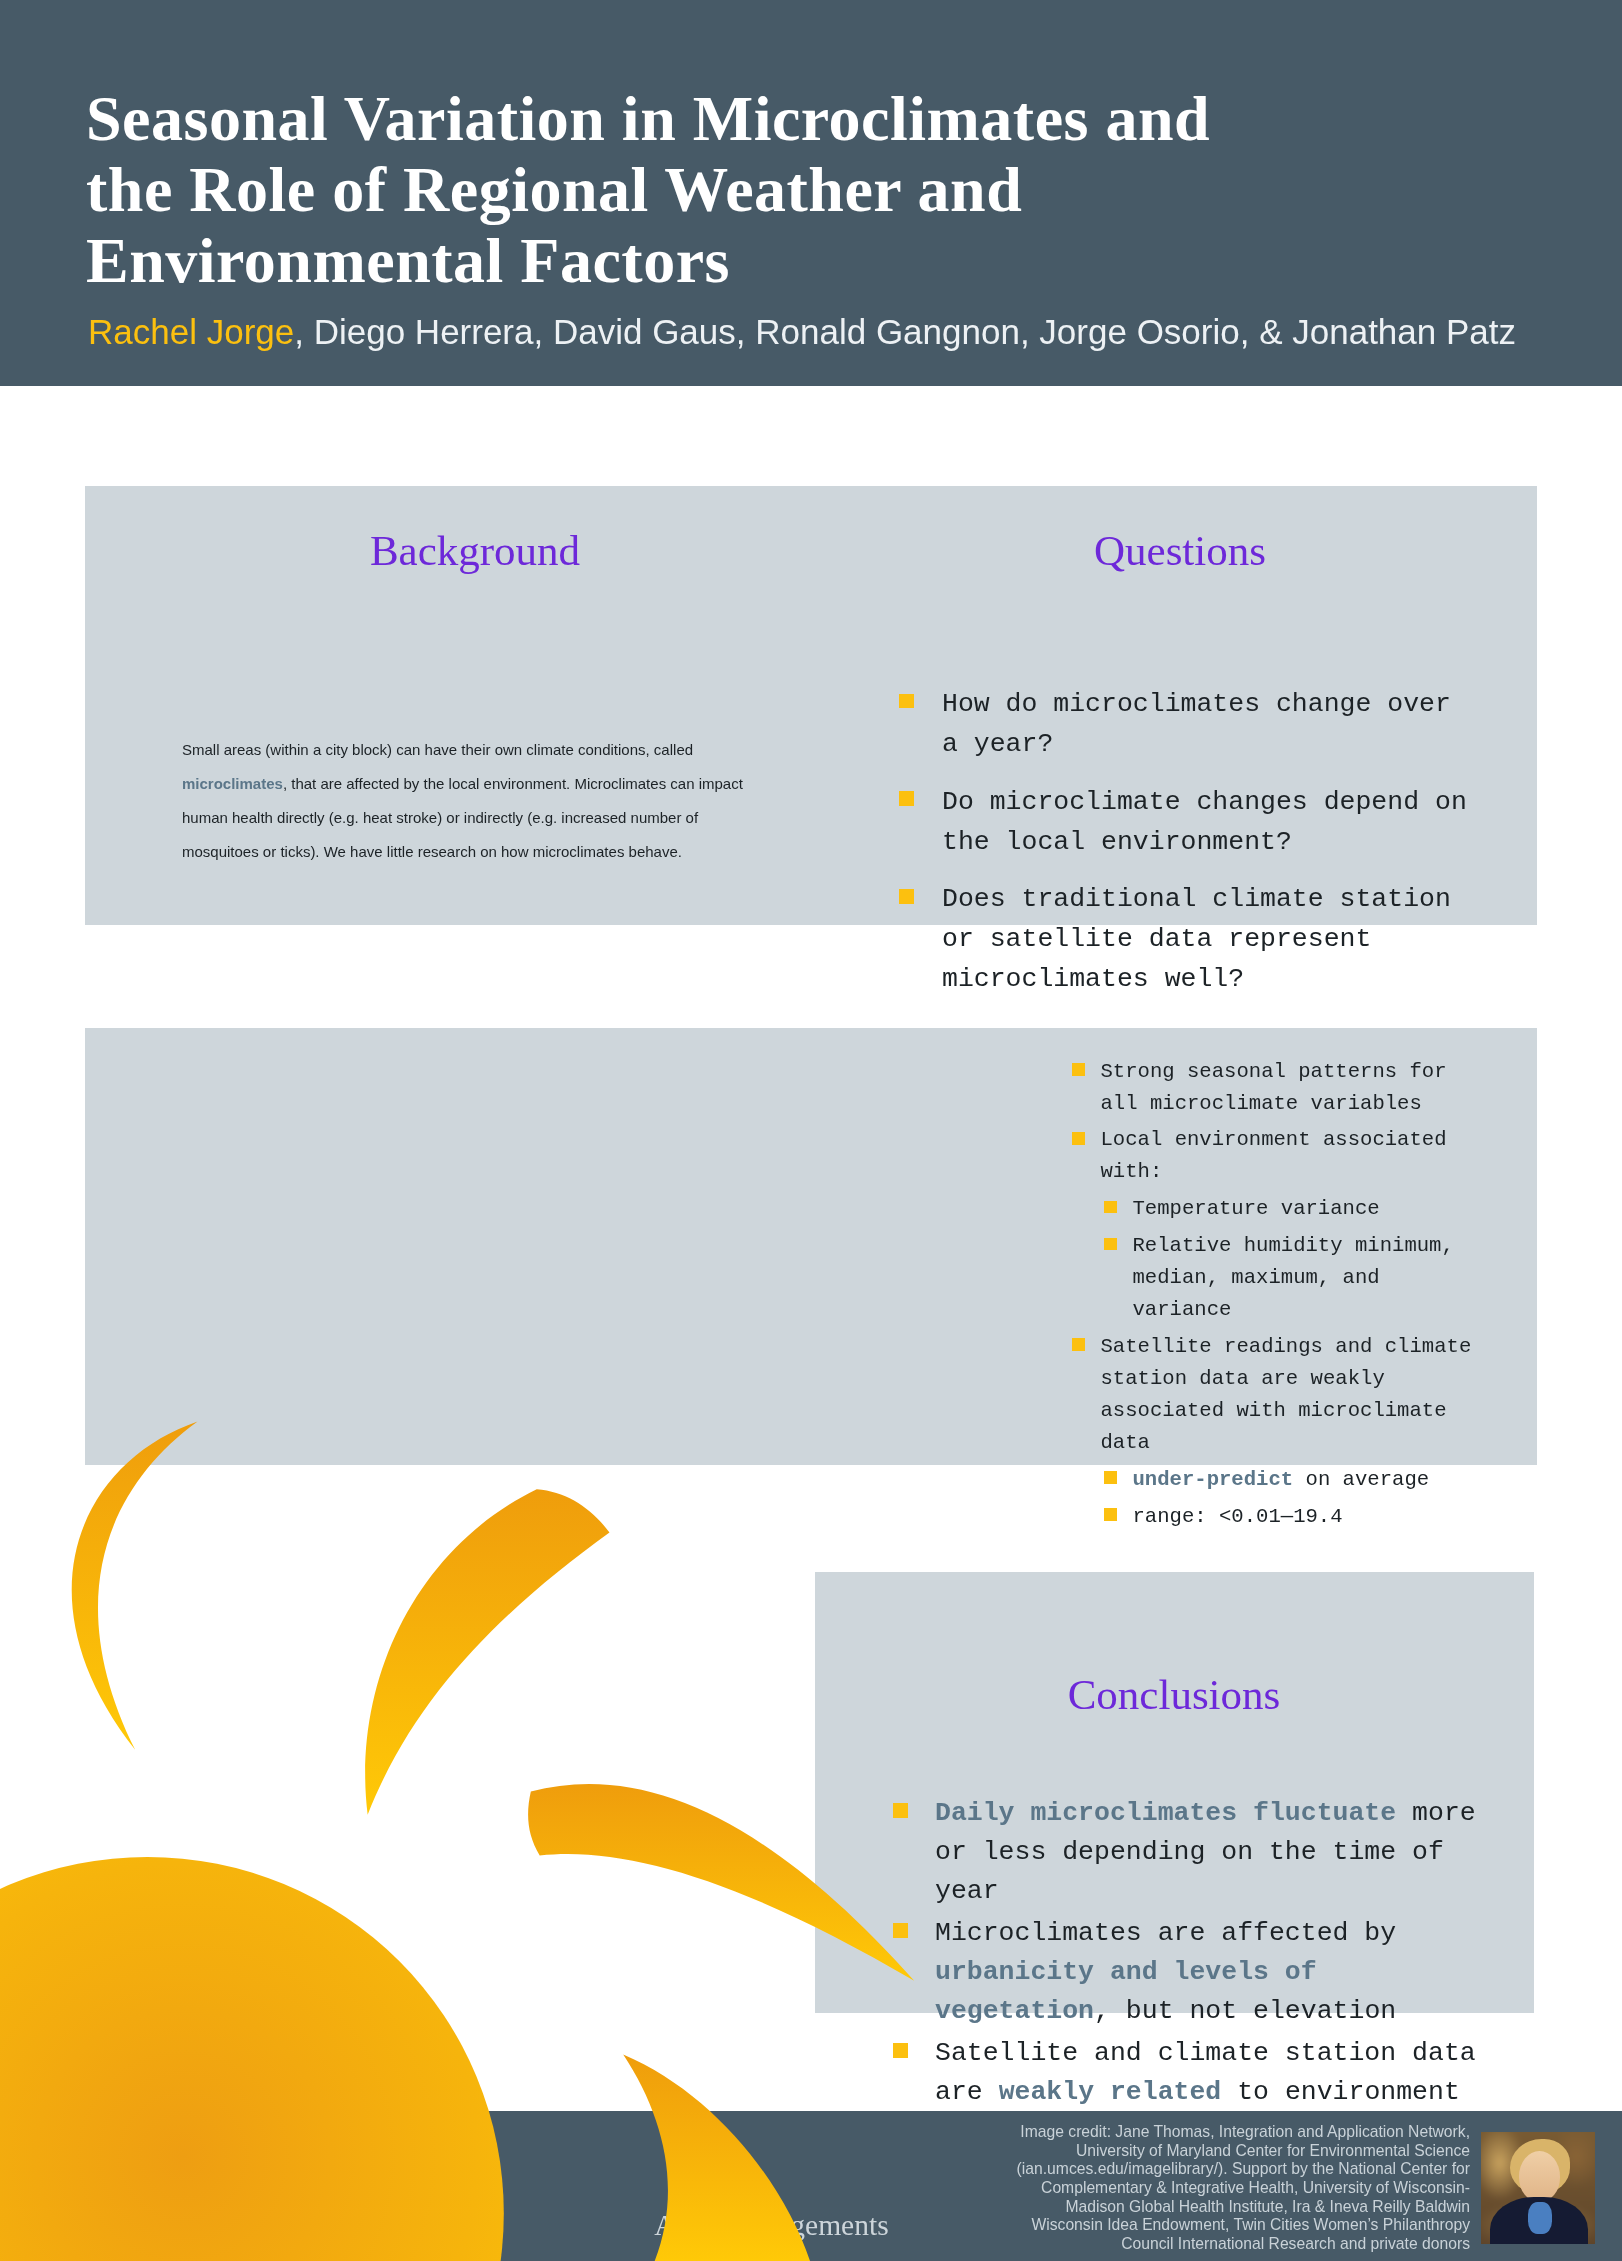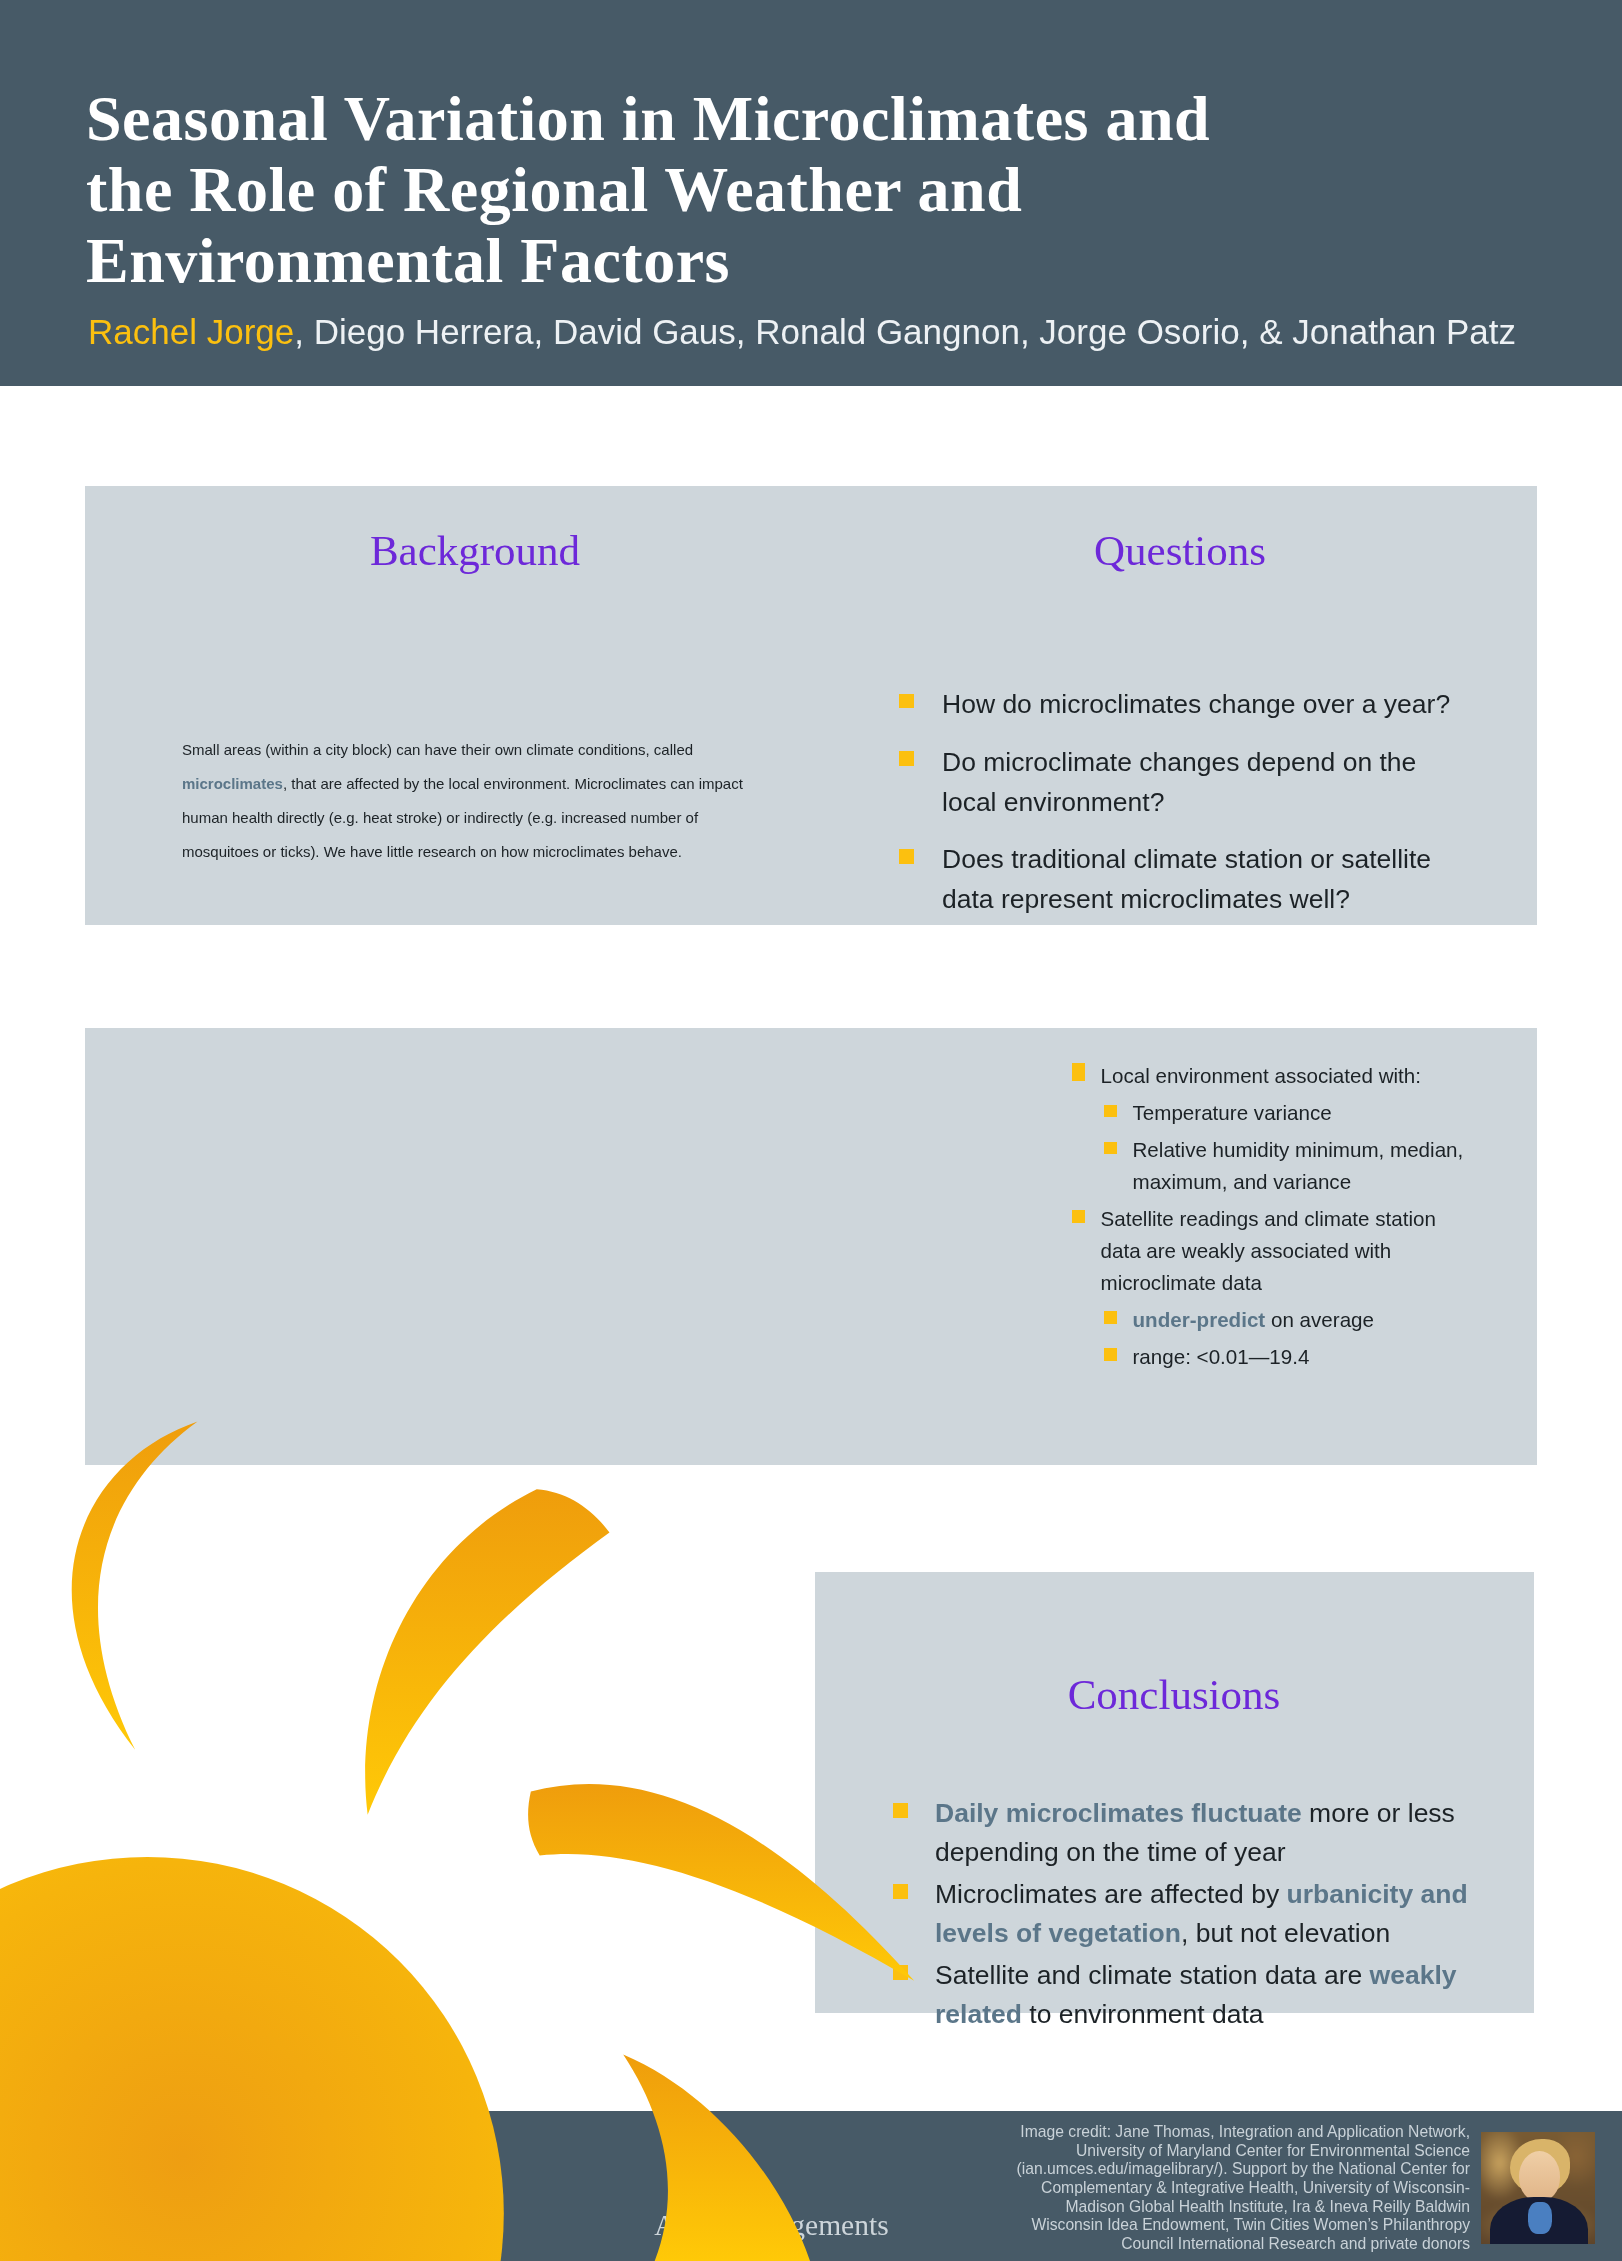--- a/index.html
+++ b/index.html
@@ -19,21 +19,21 @@
   #panel-bq{left:85px;top:486px;width:1452px;height:439px;}
   #panel-results{left:85px;top:1028px;width:1452px;height:437px;}
   #panel-conclusions{left:815px;top:1572px;width:719px;height:441px;}
   h2.section{position:absolute;margin:0;font-family:"Liberation Serif",serif;font-weight:normal;
              font-size:43px;color:#6d28d9;text-align:center;}
   #bg-heading{left:95px;top:40px;width:590px;}
   #q-heading{left:800px;top:40px;width:590px;}
   #concl-heading{left:64px;top:98px;width:590px;}
   #bg-paragraph{position:absolute;left:97px;top:232px;width:573px;font-size:15px;line-height:34px;}
   ul.blist{list-style:none;margin:0;padding:0;position:absolute;}
-  ul.blist li{position:relative;}
+  ul.blist li{position:relative;font-family:Liberation Mono, monospace;}
   .sq{position:absolute;left:0;background:var(--accent-yellow);}
   #q-list{left:814px;top:198px;width:590px;}
   #q-list li{font-size:26.5px;line-height:40px;padding-left:43px;width:528px;margin-bottom:17.7px;}
   #q-list .sq{width:14.7px;height:14.7px;top:9.8px;}
   #r-list{left:987px;top:27.5px;width:433px;}
   #r-list li{font-size:20.6px;line-height:32px;padding-left:28.5px;width:374px;margin-bottom:4.9px;}
   #r-list li.lvl2{margin-left:32px;width:341px;}
   #r-list .sq{width:12.8px;height:12.8px;top:7.4px;}
   #c-list{left:78px;top:222px;width:590px;}
   #c-list li{font-size:26.5px;line-height:39px;padding-left:42px;width:541px;margin-bottom:2.9px;}
@@ -147,21 +147,21 @@
           <rect x="619" y="355.5" width="57" height="164.5" fill="#FCC00F" stroke="#E3E9EC" stroke-width="2"></rect>
           <text transform="translate(622,552) rotate(-45)" text-anchor="end" font-size="50">Urban</text>
           <line x1="205" y1="520" x2="710" y2="520" stroke="#26292B" stroke-width="3"></line>
           <rect x="262" y="40" width="36" height="36" fill="#5E7A88"></rect>
           <text x="312" y="71" text-anchor="start" font-size="52">Low Vegetation</text>
           <rect x="262" y="108" width="36" height="36" fill="#FCC00F"></rect>
           <text x="312" y="139" text-anchor="start" font-size="52">High Vegetation</text>
         </g>
       </svg>
     <ul class="blist" id="r-list">
-        <li><span class="sq"></span></li>
+        <li><span class="sq"></span><span>Strong seasonal patterns for all microclimate variables</span></li>
         <li><span class="sq"></span><span>Local environment associated with:</span></li>
         <li class="lvl2"><span class="sq"></span><span>Temperature variance</span></li>
         <li class="lvl2"><span class="sq"></span><span>Relative humidity minimum, median, maximum, and variance</span></li>
         <li><span class="sq"></span><span>Satellite readings and climate station data are weakly associated with microclimate data</span></li>
         <li class="lvl2"><span class="sq"></span><span class="accent">under-predict</span><span> on average</span></li>
         <li class="lvl2"><span class="sq"></span><span>range: &lt;0.01—19.4</span></li>
       </ul>
   </section>
 
   <section class="panel" id="panel-conclusions">

